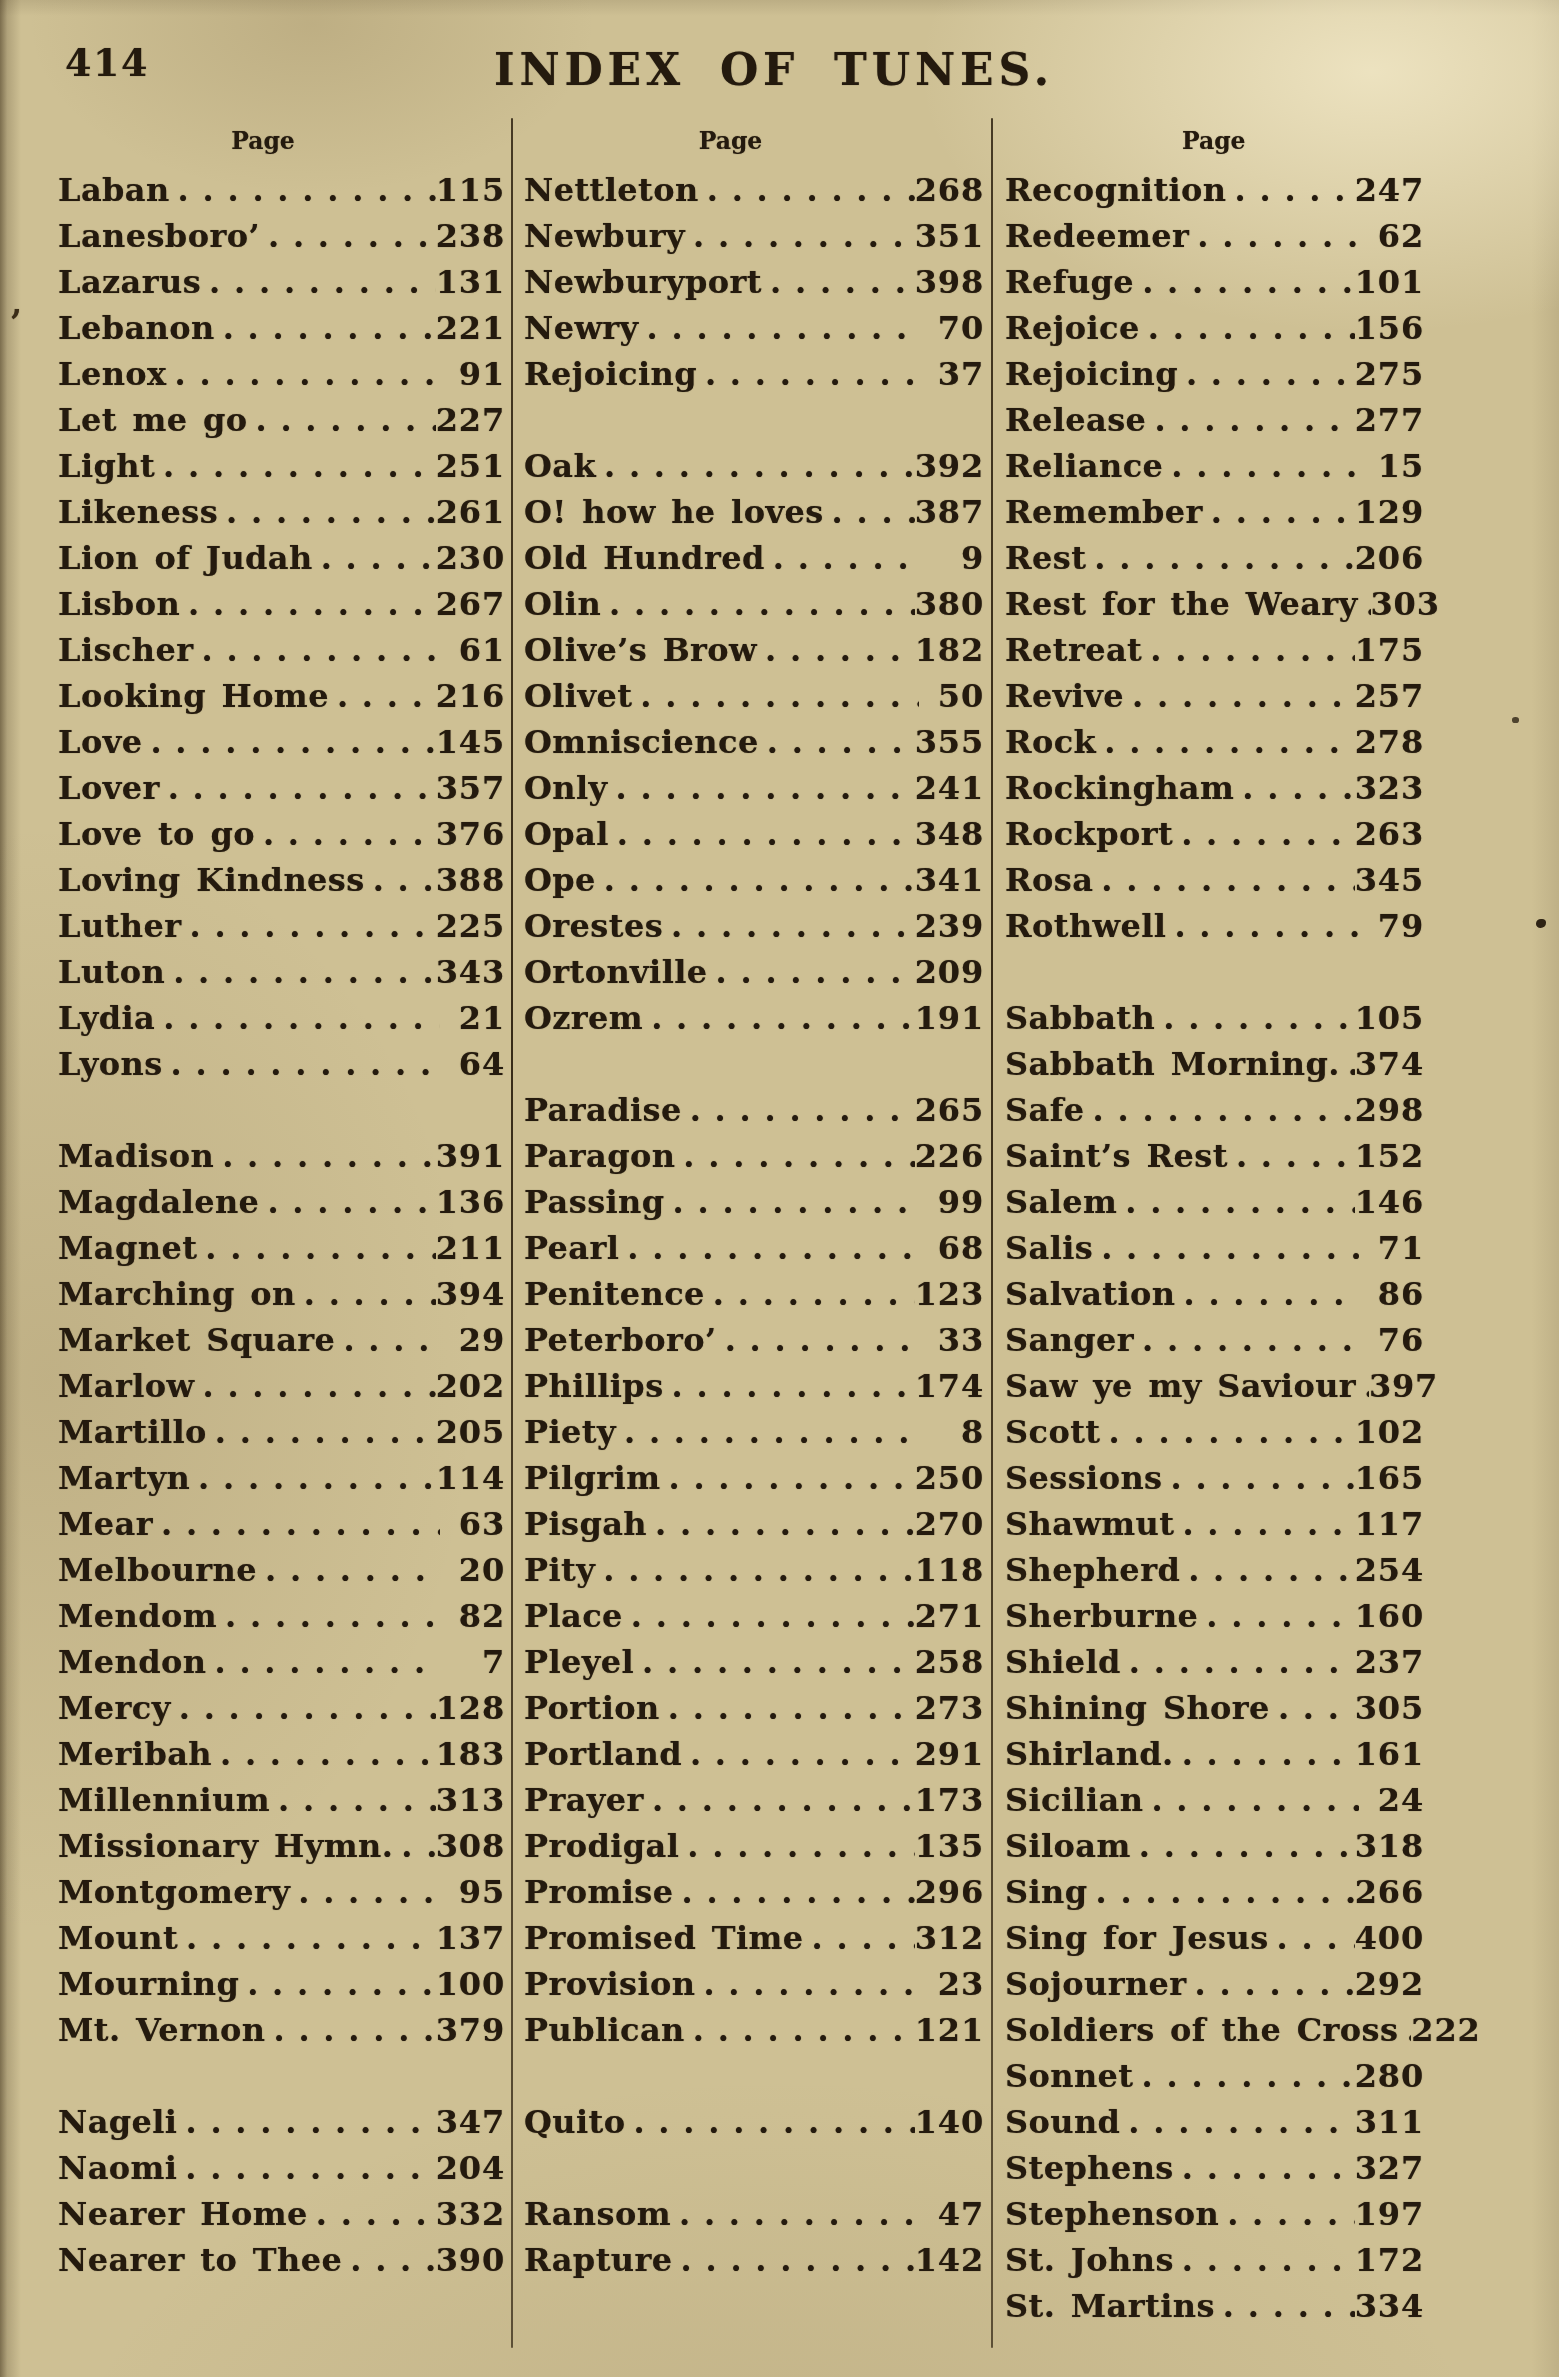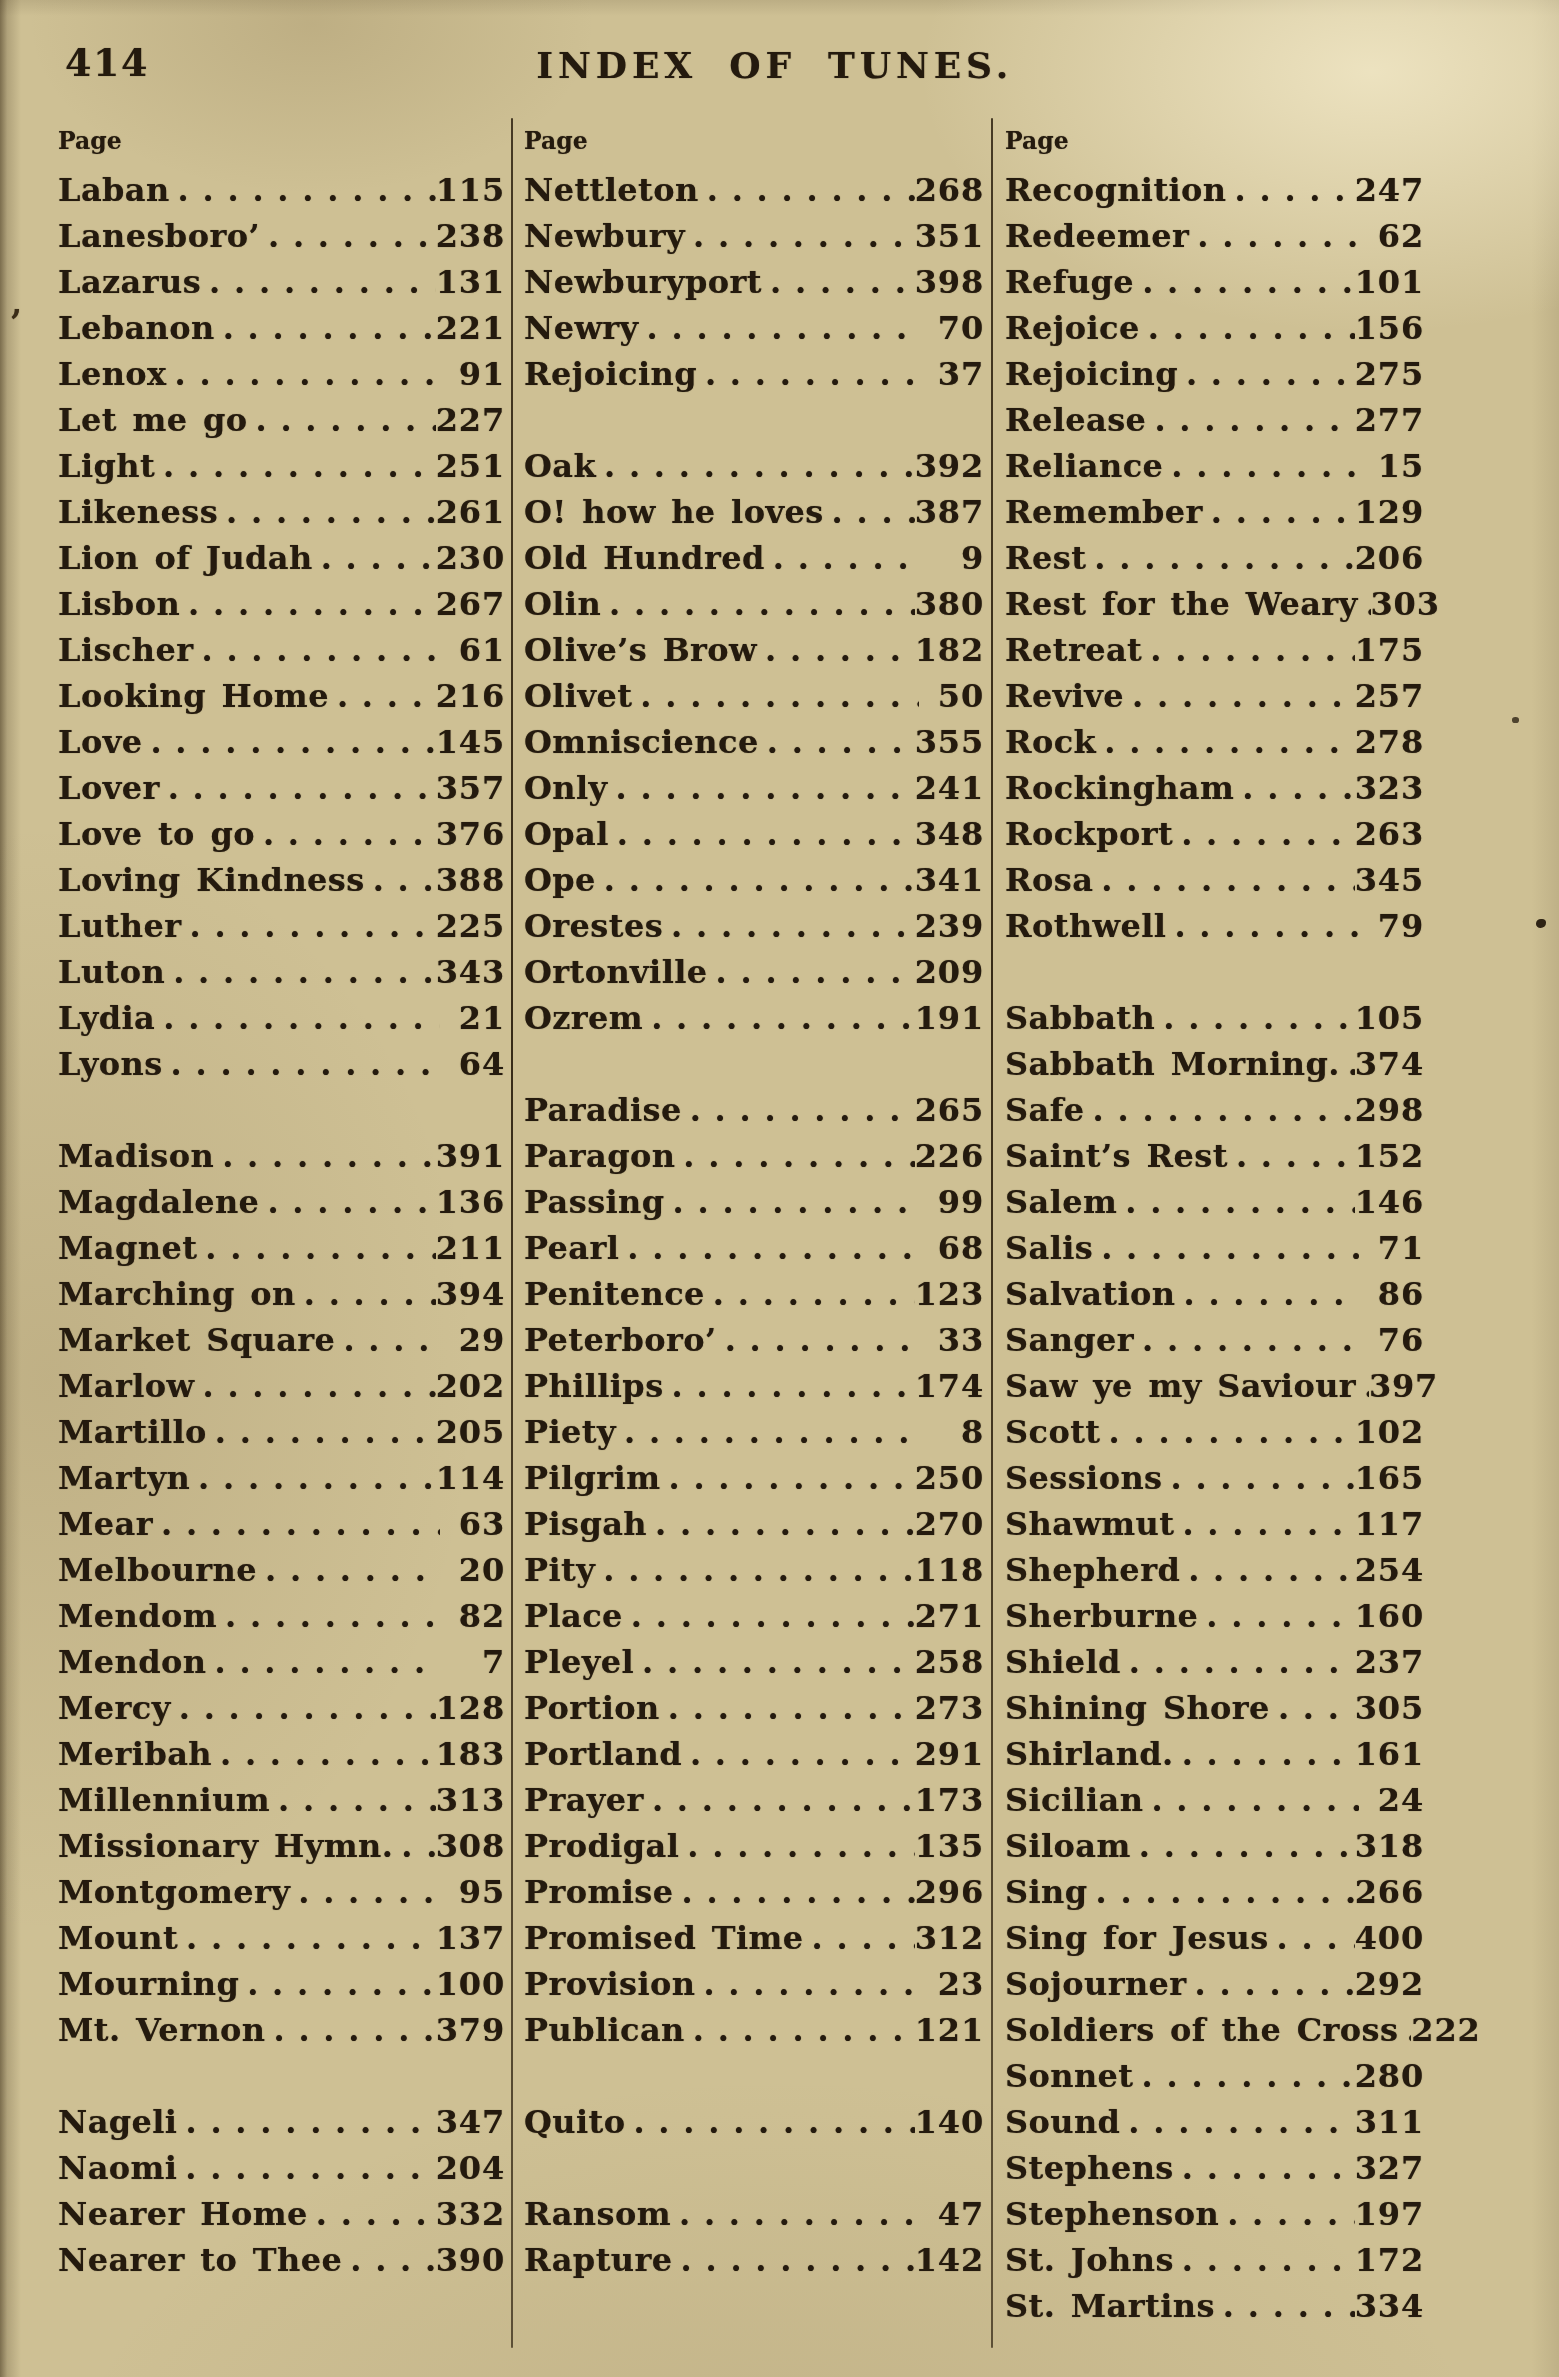--- a/index.html
+++ b/index.html
@@ -19,29 +19,29 @@
     font-family:"DejaVu Serif", serif;
     color:#241a0e;
   }
   .ink{ text-shadow:0 0 1px rgba(34,23,10,0.55); }
   .pageno{
     position:absolute; top:40px; left:65px;
     font-size:38px; font-weight:bold; letter-spacing:1.6px;
   }
   .title{
     position:absolute; top:44px; left:50%; transform:translateX(-51%);
-    font-size:36px; font-weight:bold; letter-spacing:4.9px; word-spacing:14.6px;
+    font-size:44px; font-weight:bold; letter-spacing:4.9px; word-spacing:14.6px;
     white-space:nowrap;
   }
   .col{ position:absolute; top:115px; }
   .col1{ left:58px;  width:447px; }
   .col2{ left:524px; width:460px; }
   .col3{ left:1005px;width:419px; }
   .pagehead{
-    height:52px; line-height:52px; text-align:left;
+    height:52px; line-height:52px; text-align:center;
     font-size:23.5px; font-weight:bold;
   }
   .col1 .pagehead{ padding-right:37px; }
   .col2 .pagehead{ padding-right:47px; }
   .col3 .pagehead{ padding-right:1.6px; }
   .row{
     display:flex; align-items:baseline;
     height:46px; white-space:nowrap;
   }
   .row .nm{

